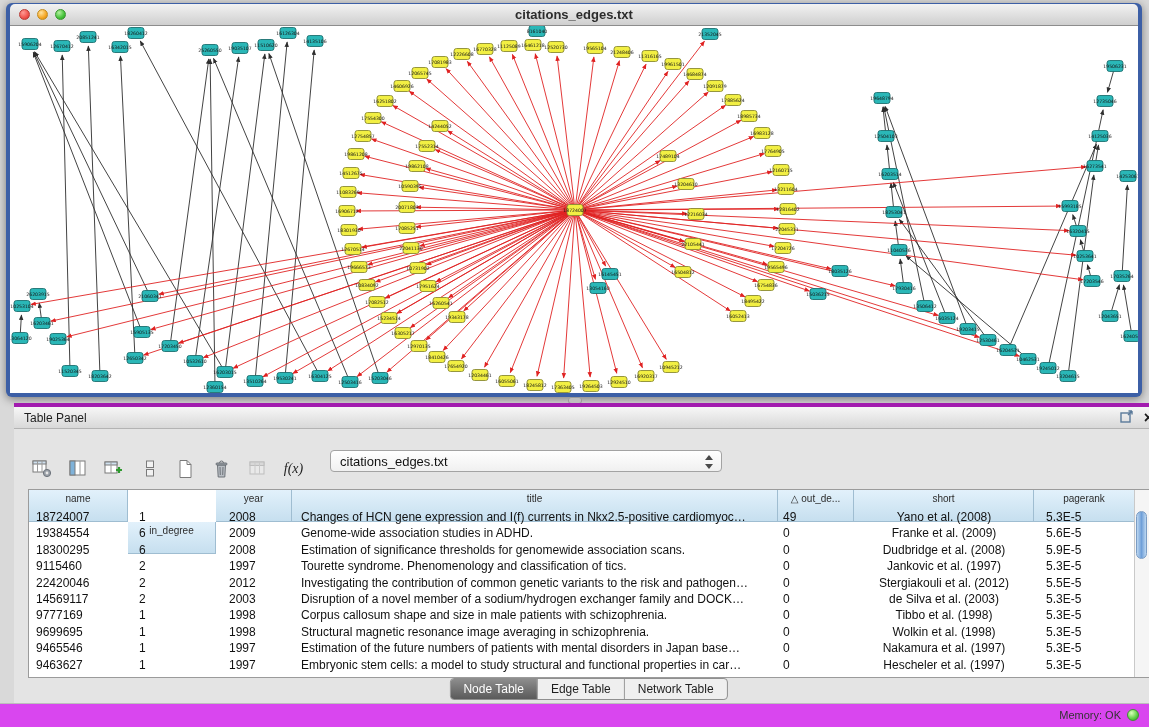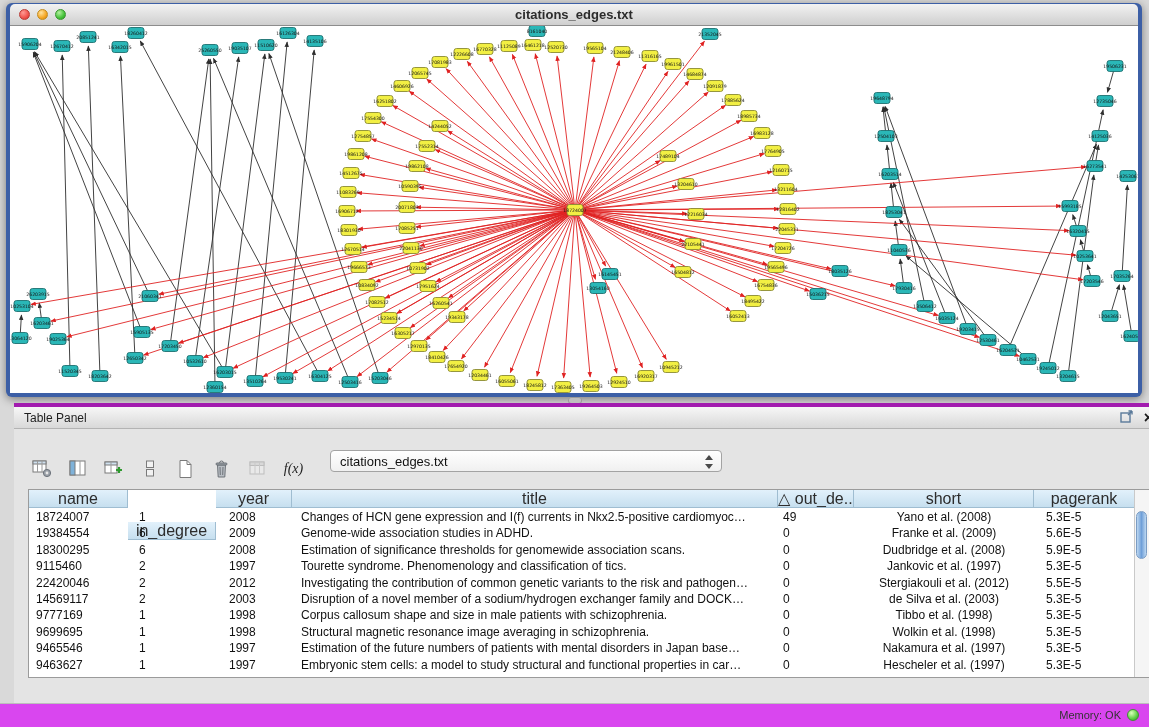--- a/index.html
+++ b/index.html
@@ -35,21 +35,21 @@
   .toolbar{position:absolute;top:34px;left:14px;display:flex;align-items:center;gap:9px;}
   .tool-btn{width:27px;height:25px;display:flex;align-items:center;justify-content:center;border-radius:3px;margin-top:15px;}
   .fx-btn{font-family:"Liberation Serif",serif;font-style:italic;font-size:14px;color:#222;}
   .table-combo{position:relative;margin-left:14px;width:392px;height:22px;border:1px solid #a3a3a3;border-radius:4px;background:linear-gradient(#ffffff,#f0f0f0);font-size:13px;color:#111;line-height:22px;padding-left:9px;box-sizing:border-box;}
   .combo-arrows{position:absolute;right:7px;top:4px;width:9px;height:14px;}
   .combo-arrows:before{content:"";position:absolute;top:0;left:0;border-left:4.5px solid transparent;border-right:4.5px solid transparent;border-bottom:5px solid #4a4a4a;}
   .combo-arrows:after{content:"";position:absolute;bottom:0;left:0;border-left:4.5px solid transparent;border-right:4.5px solid transparent;border-top:5px solid #4a4a4a;}
 
   .table-wrap{position:absolute;left:14px;top:82px;width:1121px;height:187px;background:#fff;border:1px solid #9b9b9b;overflow:hidden;}
   .thead{display:flex;height:19px;}
-  .th{box-sizing:border-box;height:18px;line-height:18px;text-align:center;font-size:16px;color:#2c2c2c;background:linear-gradient(#e2f1fb,#c6dfef);border-right:1px solid #9fbdd1;border-bottom:1px solid #9fbdd1;overflow:hidden;white-space:nowrap;}
+  .th{box-sizing:border-box;height:32px;line-height:18px;text-align:center;font-size:10px;color:#2c2c2c;background:linear-gradient(#e2f1fb,#c6dfef);border-right:1px solid #9fbdd1;border-bottom:1px solid #9fbdd1;overflow:hidden;white-space:nowrap;}
   .tbody{position:absolute;left:0;top:19px;right:15px;bottom:0;overflow:hidden;}
   .tr{display:flex;height:16.4px;line-height:16.4px;}
   .td{box-sizing:border-box;font-size:12px;color:#111;white-space:nowrap;overflow:hidden;}
   .td0{padding-left:7px;} .td1{padding-left:11px;} .td2{padding-left:13px;}
   .td3{padding-left:9px;} .td4{padding-left:5px;} .td5{text-align:center;} .td6{padding-left:12px;}
   .vscroll{position:absolute;right:0;top:0;bottom:0;width:15px;background:#f5f5f5;border-left:1px solid #c9c9c9;}
   .vthumb{position:absolute;left:1px;top:21px;width:11px;height:48px;border-radius:6px;background:linear-gradient(90deg,#bcd7f1,#6f9fd8 50%,#bcd7f1);border:1px solid #7a9cc4;box-sizing:border-box;}
 
   .tabs{position:absolute;left:50%;transform:translateX(-50%);bottom:7px;display:flex;border:1px solid #8f8f8f;border-radius:4px;overflow:hidden;background:#efefef;}
   .tab{padding:2px 13px;font-size:12px;color:#1e1e1e;border-left:1px solid #9a9a9a;line-height:16px;}
@@ -919,18 +919,23 @@
           <div class="td td4" style="width: 76px;">0</div>
           <div class="td td5" style="width: 180px;">Hescheler et al. (1997)</div>
           <div class="td td6" style="width: 101px;">5.3E-5</div>
         </div>
       </div>
     <div class="vscroll">
       <div class="vthumb"></div>
     </div>
   </div>
 
+  <div class="tabs" id="tabs">
+      <div class="tab selected">Node Table</div>
+      <div class="tab">Edge Table</div>
+      <div class="tab">Network Table</div>
+    </div>
 </div>
 
 <div class="statusbar">
   <span class="memory">Memory: OK</span>
   <span class="memory-dot"></span>
 </div>
 
 </body></html>

